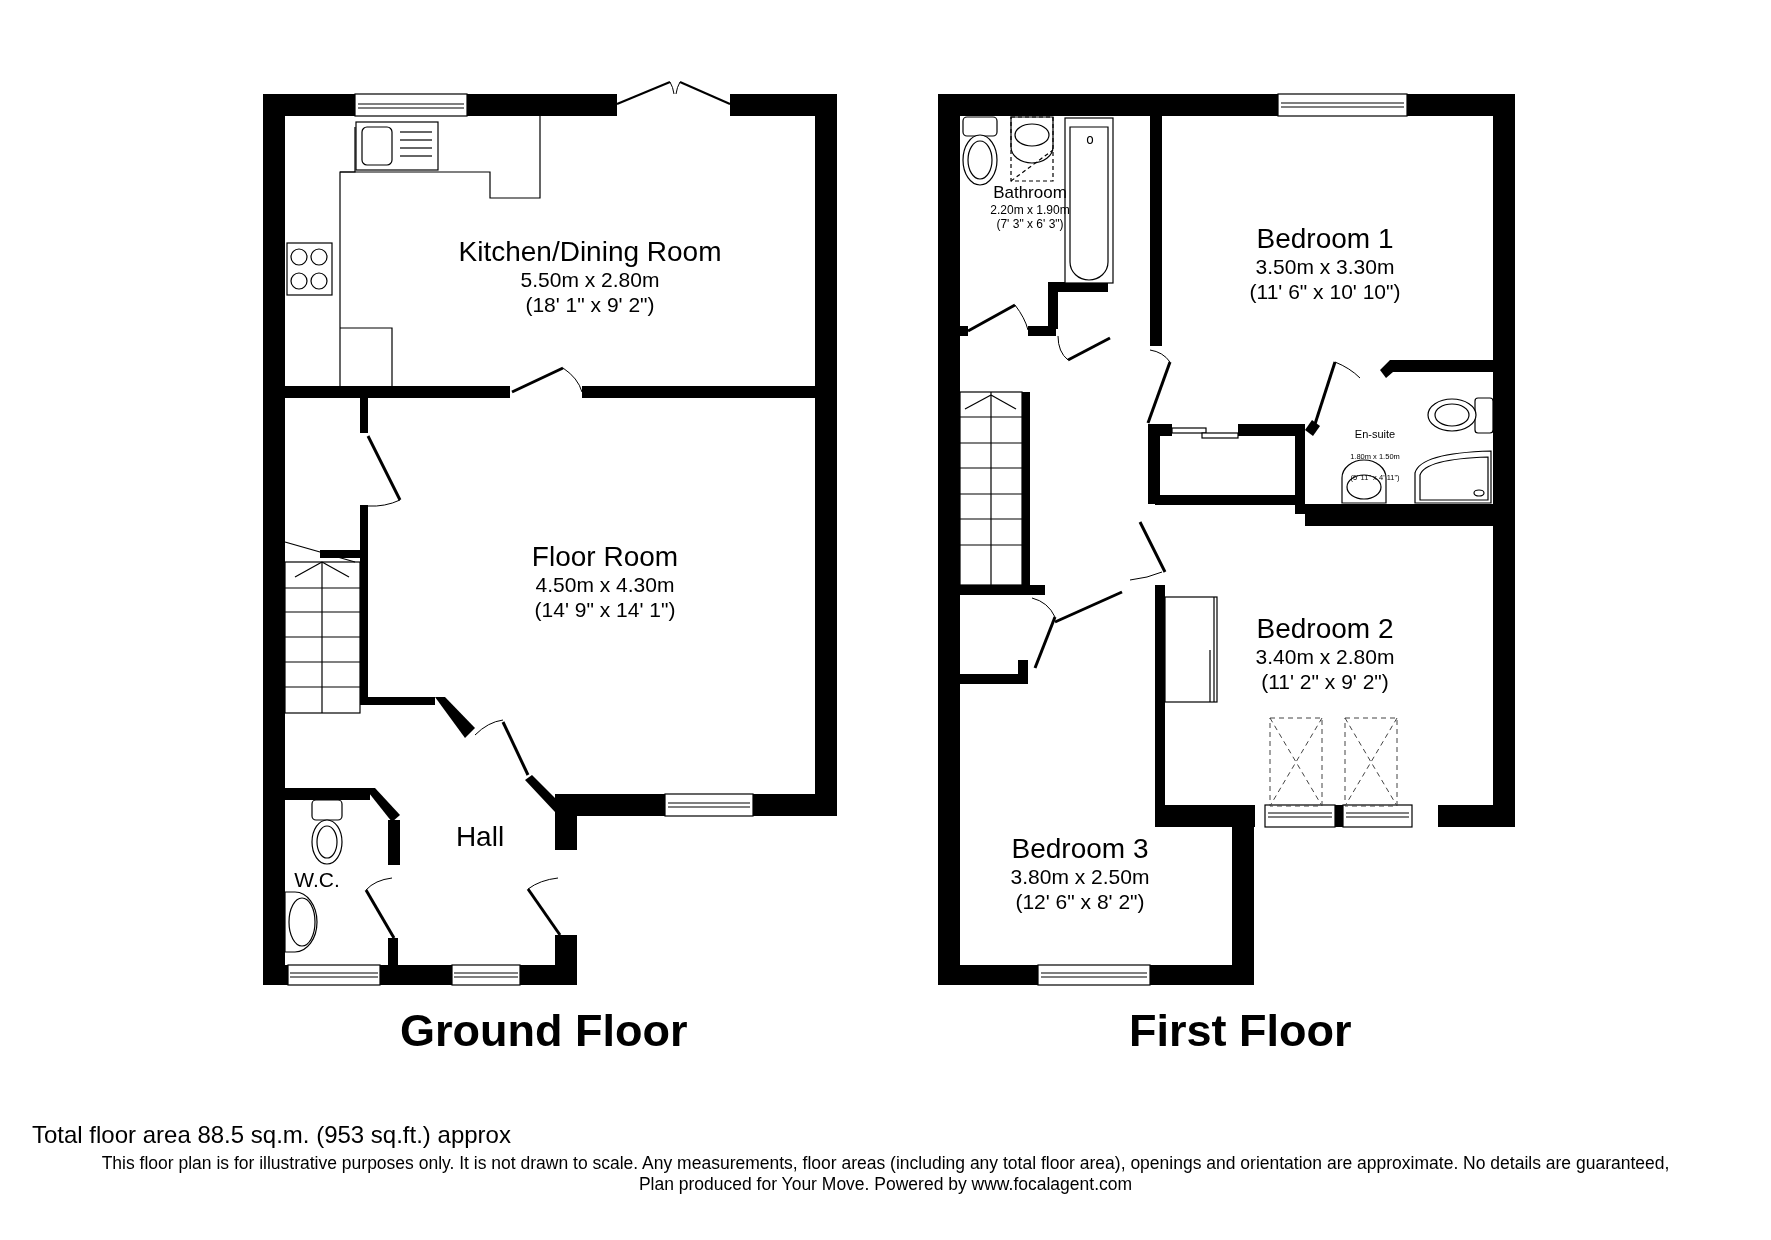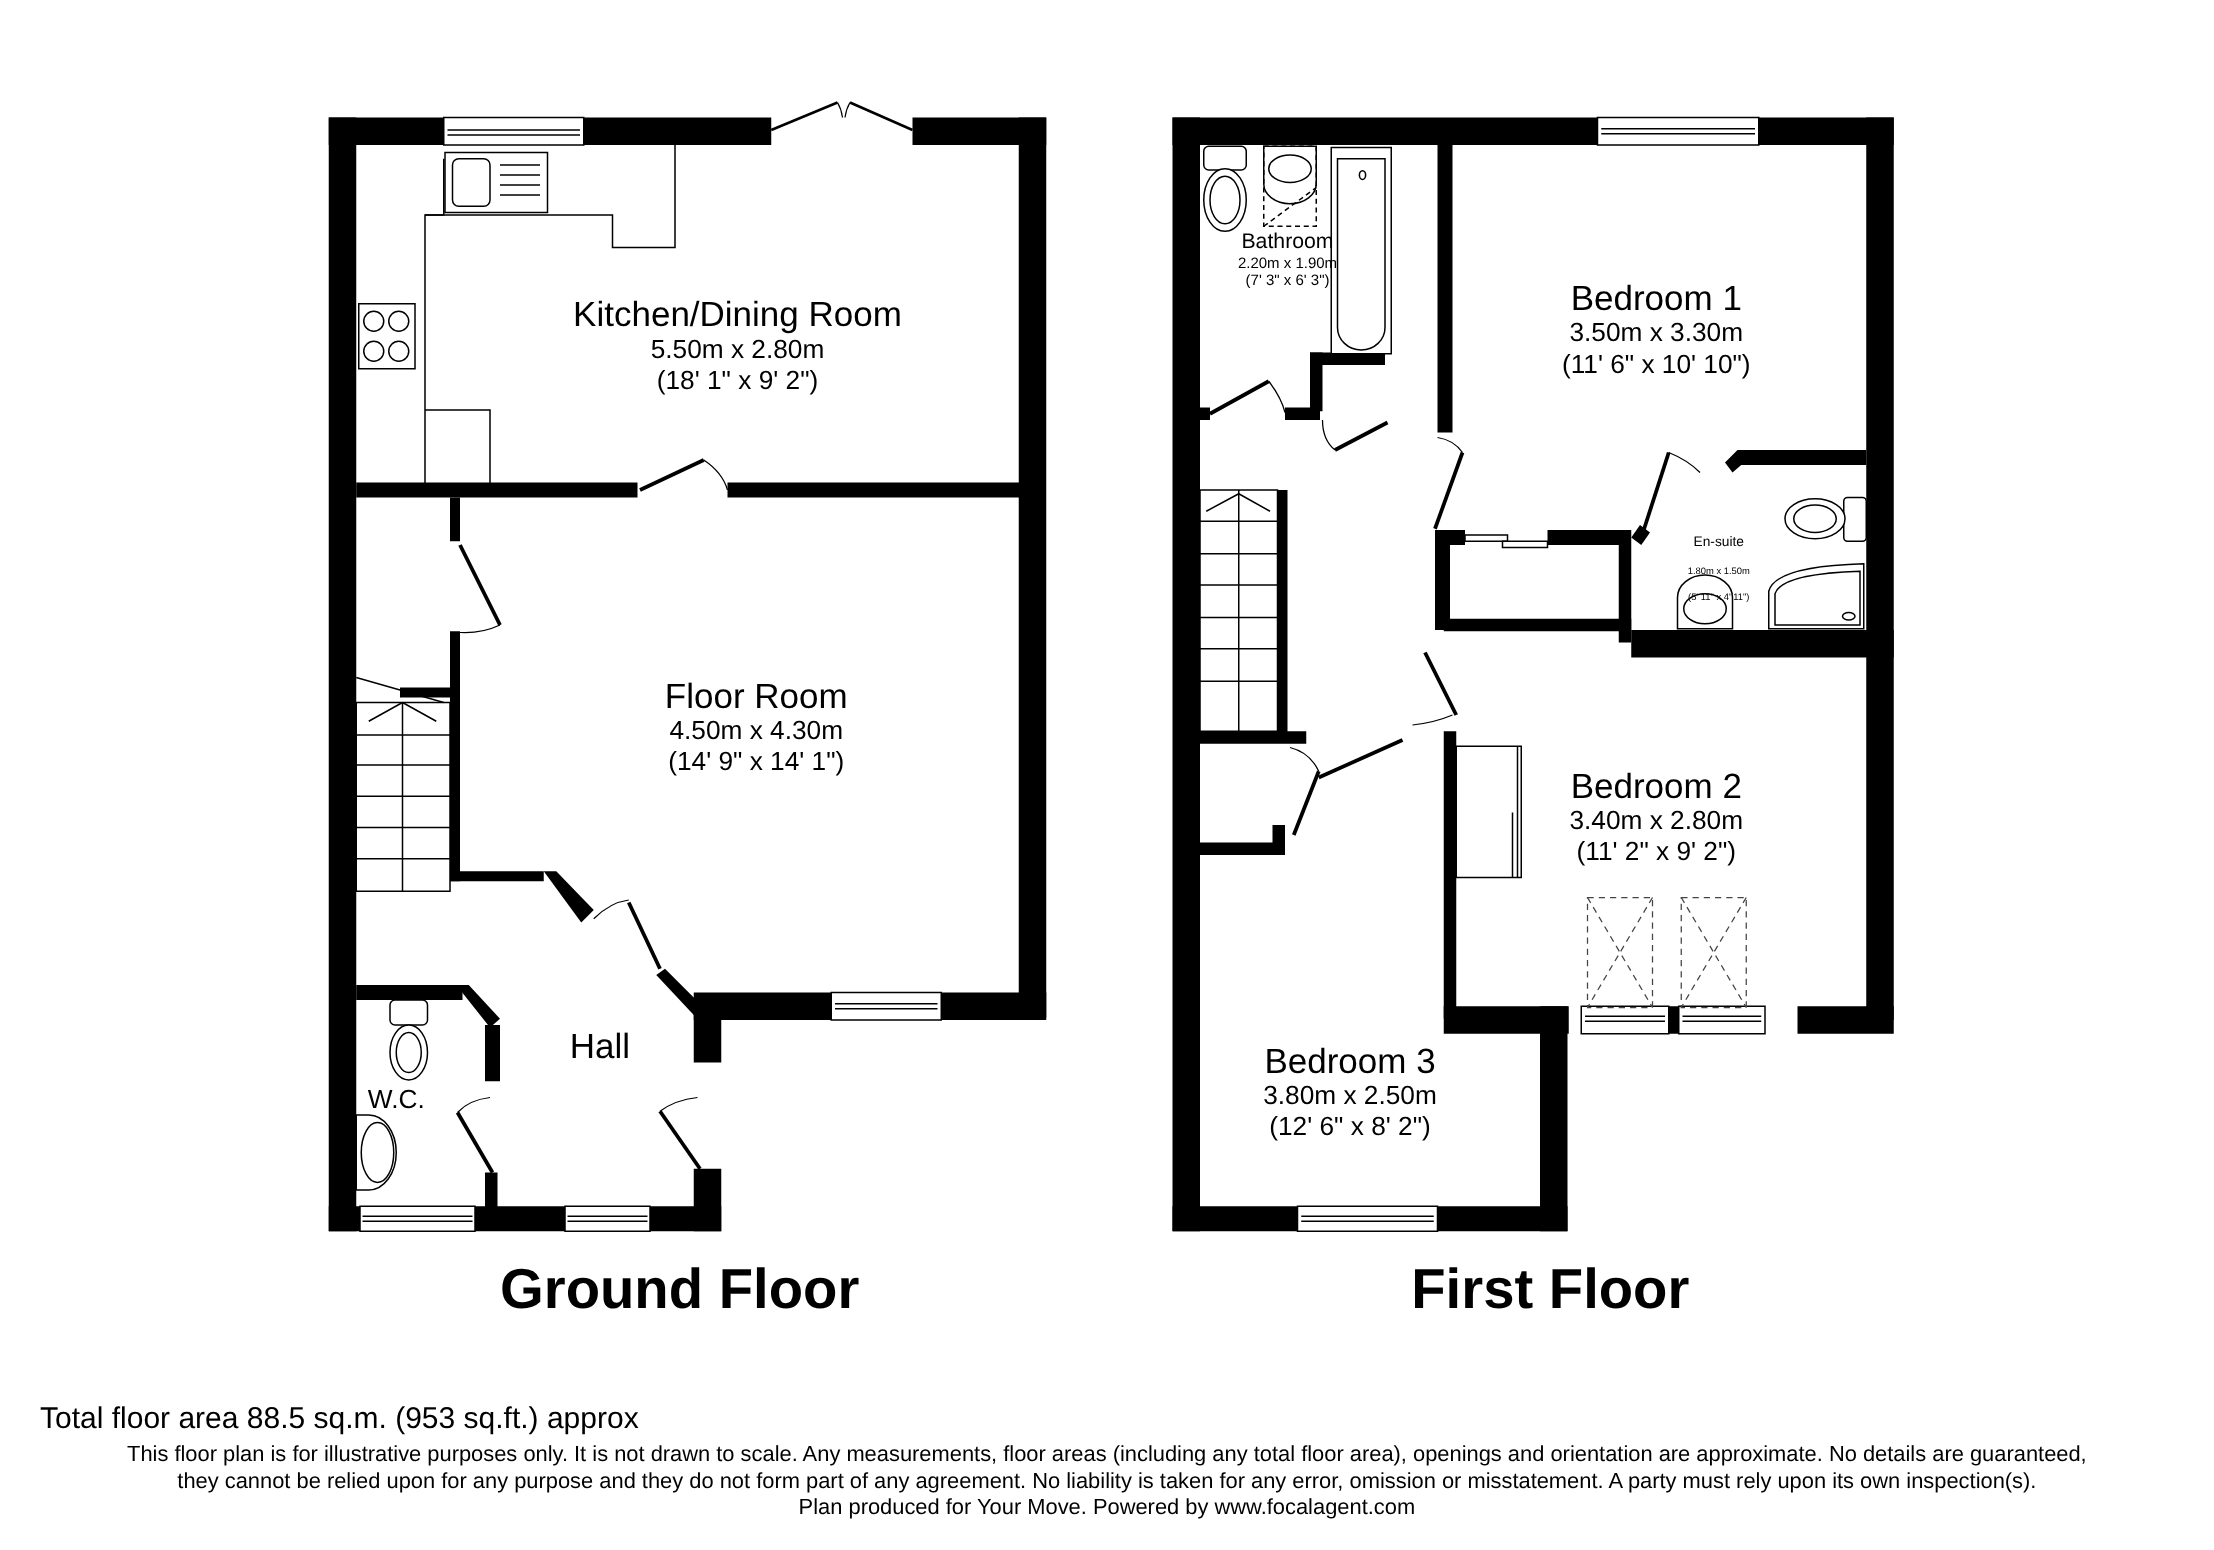--- a/index.html
+++ b/index.html
@@ -307,15 +307,14 @@
   <div class="room-name">Bedroom 3</div>
   <div class="room-dim">3.80m x 2.50m</div>
   <div class="room-dim">(12' 6" x 8' 2")</div>
 </div>
 
 <div class="floor-title" style="left:1113px; top:1005px;margin-left:16px;">First Floor</div>
 
 <div class="footer-total">Total floor area 88.5 sq.m. (953 sq.ft.) approx</div>
 <div class="footer-note">
   <div>This floor plan is for illustrative purposes only. It is not drawn to scale. Any measurements, floor areas (including any total floor area), openings and orientation are approximate. No details are guaranteed,</div>
-  <div>they cannot be relied upon for any purpose and they do not form part of any agreement. No liability is taken for any error, omission or misstatement. A party must rely upon its own inspection(s).</div>
   <div>Plan produced for Your Move. Powered by www.focalagent.com</div>
 </div>
 
 </body></html>

